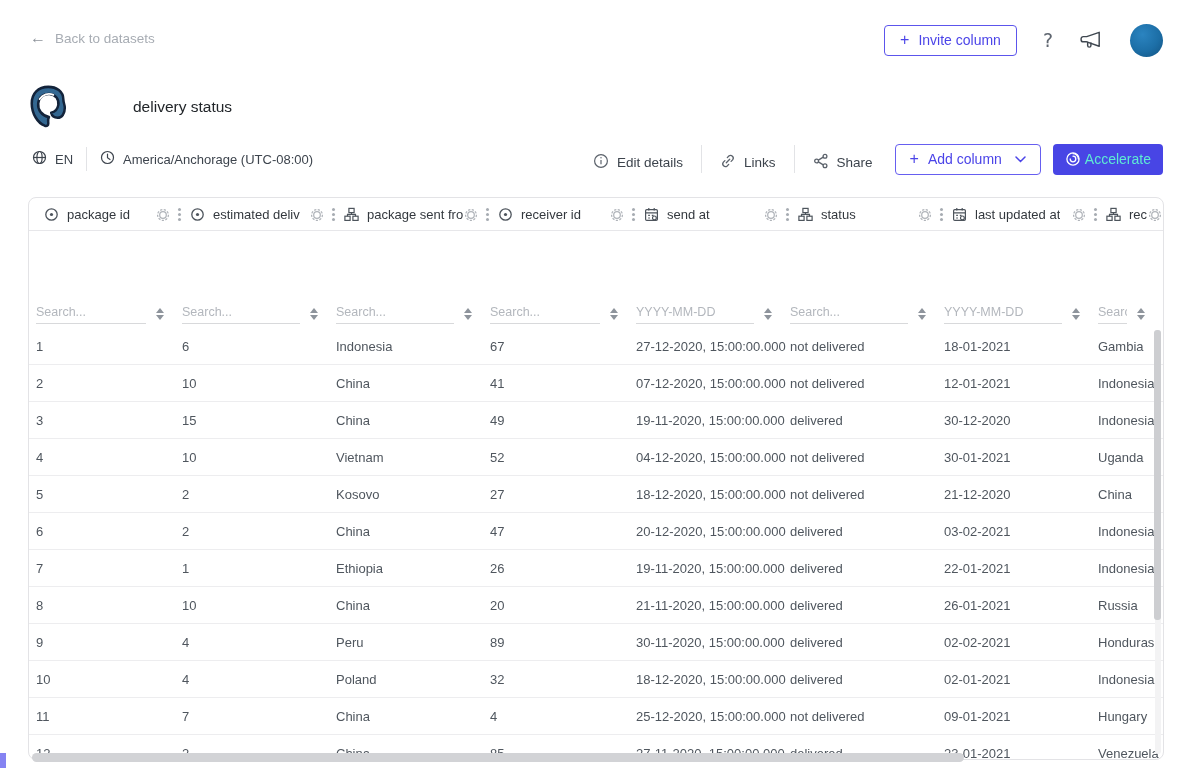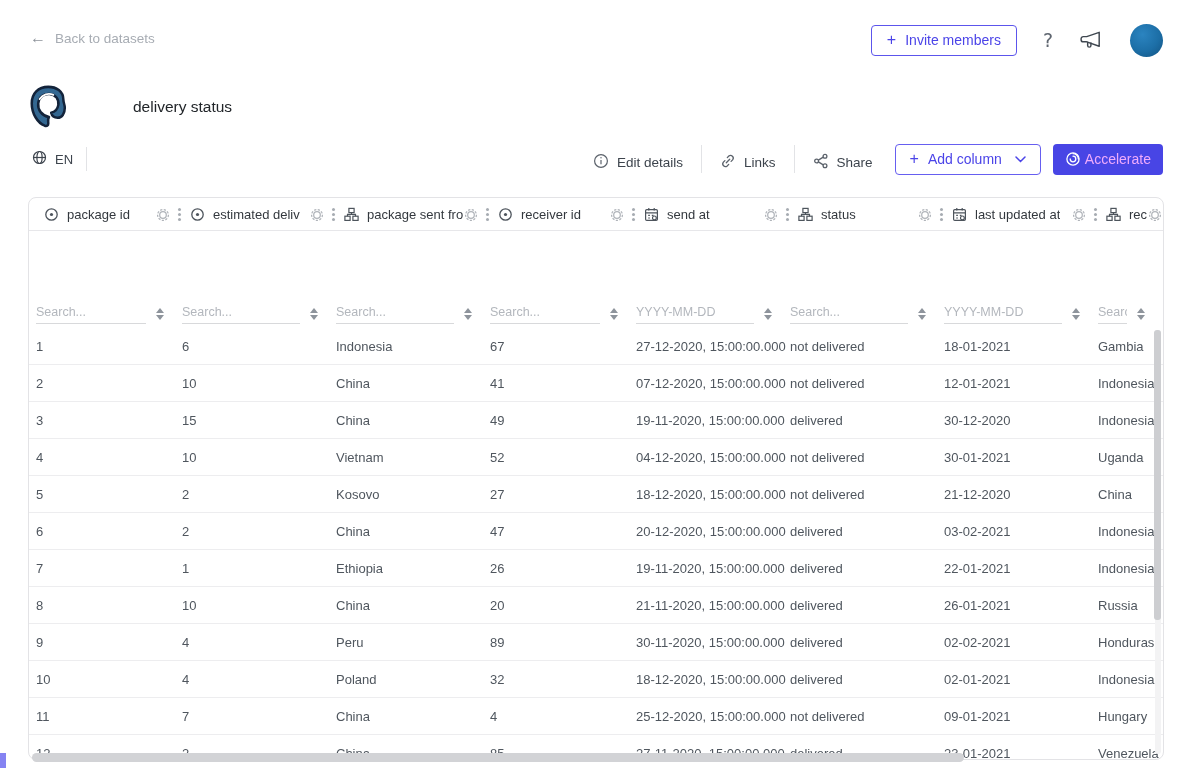--- a/index.html
+++ b/index.html
@@ -35,21 +35,21 @@
   .meta-item { display:flex; align-items:center; gap:8px; cursor:pointer; }
   .v-div { width:1px; height:24px; background:#e2e3e6; }
 
   
   .toolbar { position:absolute; right:37px; top:143px; height:32px; display:flex; align-items:center; }
   .tb-item { display:flex; align-items:center; gap:8px; font-size:13.5px; color:#3d444d; cursor:pointer; padding:0 4px;margin-top:7px; }
   .tb-div { width:1px; height:28px; background:#e2e3e6; margin:0 14px; }
   .addcol-btn { display:flex; align-items:center; gap:9px; height:31px; padding:0 14px; margin-left:18px;
     border:1px solid #665ef0; border-radius:4px; background:#fff; color:#4b44e8; font-size:14px; cursor:pointer; }
   .accel-btn { display:flex; align-items:center; gap:4px; height:31px; padding:0 12px; margin-left:12px;
-    border:none; border-radius:4px; background:#4845e5; color:#f0abfc; font-size:14px; cursor:pointer; }
+    border:none; border-radius:4px; background:#4845e5; color:#5eead4; font-size:14px; cursor:pointer; }
 
   
   .table-card { position:absolute; left:28px; top:197px; width:1136px; height:563px;
     background:#fff; border:1px solid #e3e3e6; border-radius:8px; overflow:hidden; }
   .grid-row { display:grid; grid-template-columns:146px 154px 154px 146px 154px 154px 154px 1fr; padding-left:7px; }
 
   .header-row { height:33px; border-bottom:1px solid #e7e7ea; align-items:center; }
   .h-cell { display:flex; align-items:center; height:33px; padding-left:8px; overflow:hidden; cursor:pointer; }
   .type-icon { display:flex; flex-shrink:0; margin-right:8px; }
   .h-label { font-size:13px; color:#33383e; white-space:nowrap; overflow:hidden; }
@@ -82,21 +82,21 @@
 <body>
 
 <div class="back-link">
   <span class="back-arrow">←</span>
   <span>Back to datasets</span>
 </div>
 
 <div class="top-right">
   <button class="invite-btn">
     <span class="invite-plus">+</span>
-    <span>Invite members</span>
+    <span>Invite column</span>
   </button>
   <span class="help-btn">?</span>
   <span class="megaphone">
     <svg width="25" height="22" viewBox="0 0 26 22">
         <g fill="none" stroke="#3f4750" stroke-width="1.5" stroke-linejoin="round" stroke-linecap="round">
           <path d="M21 3 L8 7.5 H4.4 a2.2 2.2 0 0 0 -2.2 2.2 v1 a2.2 2.2 0 0 0 2.2 2.2 H8 L21 17.5 Z"></path>
           <path d="M9 13.4 v3.3 a1.7 1.7 0 0 0 3.4 0 v-2.6"></path>
         </g>
       </svg>
   </span>
@@ -121,20 +121,31 @@
           <g fill="none" stroke="#3d444d" stroke-width="1.2">
             <circle cx="7.5" cy="7.5" r="6"></circle>
             <ellipse cx="7.5" cy="7.5" rx="2.6" ry="6"></ellipse>
             <line x1="1.5" y1="7.5" x2="13.5" y2="7.5"></line>
           </g>
         </svg>
     </span>
     <span>EN</span>
   </span>
   <span class="v-div"></span>
+  <span class="meta-item">
+    <span>
+      <svg width="15" height="15" viewBox="0 0 15 15">
+          <g fill="none" stroke="#3d444d" stroke-width="1.2" stroke-linecap="round">
+            <circle cx="7.5" cy="7.5" r="6"></circle>
+            <path d="M7.5 4 V7.8 L10 9.5"></path>
+          </g>
+        </svg>
+    </span>
+    <span>America/Anchorage (UTC-08:00)</span>
+  </span>
 </div>
 
 <div class="toolbar">
   <span class="tb-item">
     <span>
       <svg width="16" height="16" viewBox="0 0 16 16">
           <g fill="none" stroke="#5b626b" stroke-width="1.2">
             <circle cx="8" cy="8" r="6.4"></circle>
             <line x1="8" y1="7" x2="8" y2="11.2"></line>
             <circle cx="8" cy="4.8" r="0.7" fill="#5b626b" stroke="none"></circle>

